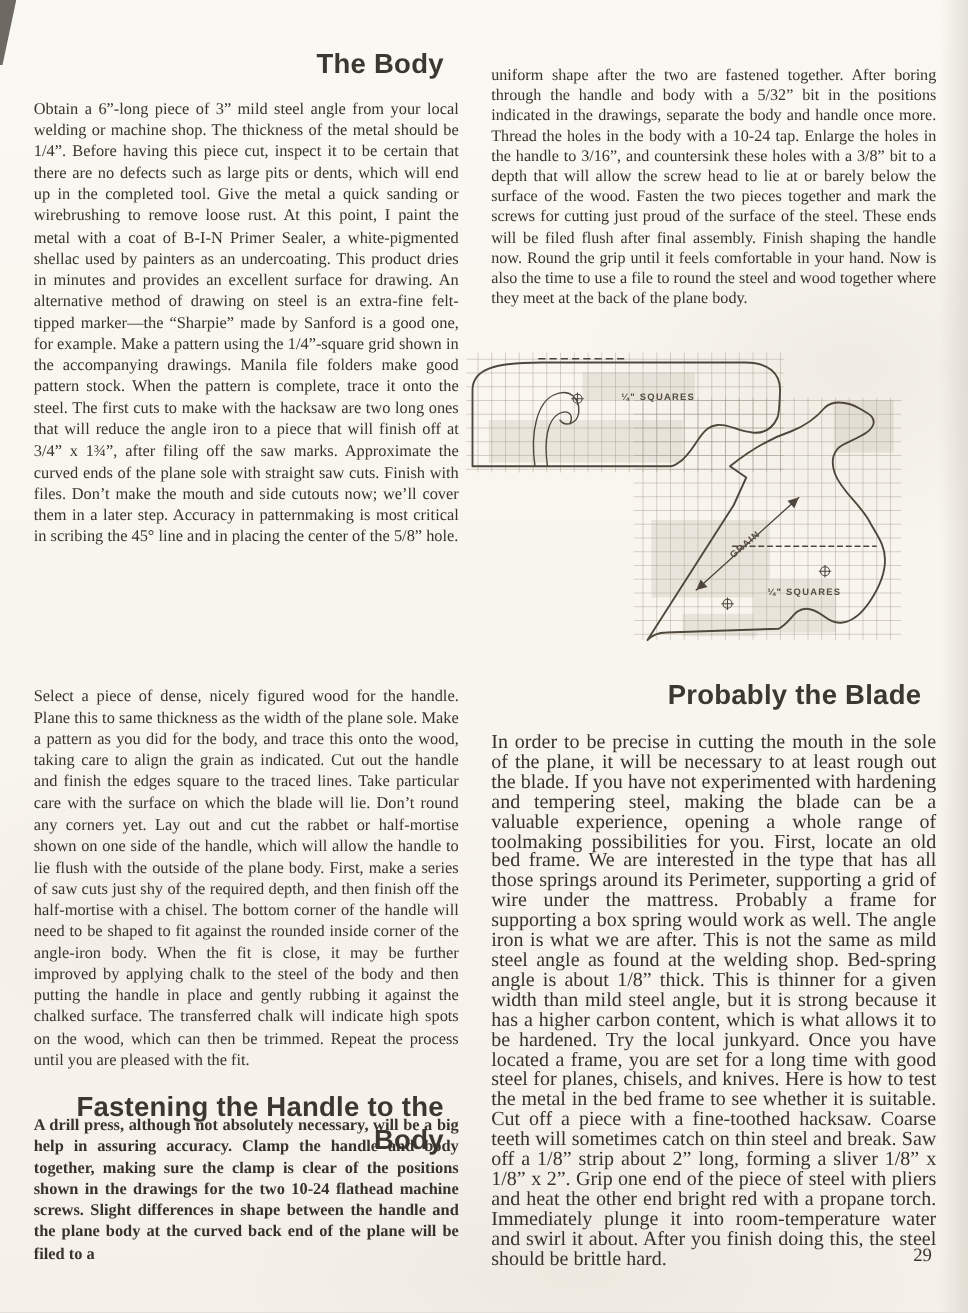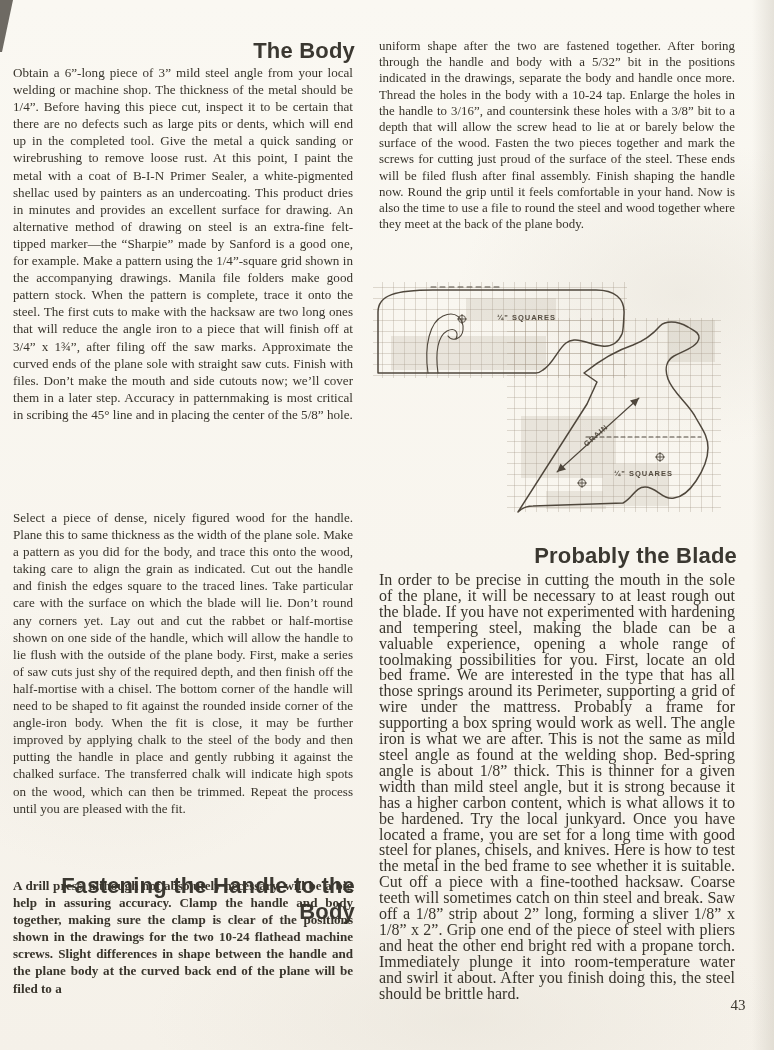--- a/index.html
+++ b/index.html
@@ -23,31 +23,31 @@
     position:absolute; right:0; top:0; width:22px; height:1050px;
     background:linear-gradient(90deg, transparent, rgba(190,184,172,0.35));
   }
   .block { position:absolute; }
   h2.heading {
     margin:2px; text-align:right;
     font-family:"Liberation Sans", sans-serif;
     font-size:22px; font-weight:600; letter-spacing:.2px; color:#3b3831;
   }
   p.body-text {
-    margin:0; text-align:justify;
+    margin:14px; text-align:justify;
     font-size:13.1px; line-height:17.1px; color:#38342b;
   }
   p.small-flow { font-size:12.9px; line-height:16.2px; }
   p.blade-flow { font-size:16px; line-height:15.9px; }
   .col-left  { left:13px;  width:340px; }
   .col-right { left:379px; width:356px; }
   .h-body    { top:36px; }
   .p-body    { top:64px; }
   .h-handle  { top:489px; }
-  .p-handle  { top:509px; }
+  .p-handle  { top:534px; }
   .h-fasten  { top:871px; }
   .p-fasten  { top:877px;font-weight:bold; }
   .p-uniform { top:38px; }
   .h-blade   { top:541px; }
   .p-blade   { top:572px; }
   .figure-wrap { position:absolute; left:371px; top:276px; width:402px; height:264px; }
   .page-number {
     position:absolute; left:718px; top:997px; width:40px;
     font-size:15px; color:#3a362e; text-align:center;
   }
@@ -152,14 +152,14 @@
 
       <text class="draft-label" x="126" y="44">¼" SQUARES</text>
       <text class="draft-label" x="210" y="164" transform="rotate(-41 222 160)">GRAIN</text>
       <text class="draft-label" x="243" y="200">¼" SQUARES</text>
     </svg>
   </div>
 
   <h2 class="heading block col-right h-blade">Probably the Blade</h2>
   <p class="body-text blade-flow block col-right p-blade">In order to be precise in cutting the mouth in the sole of the plane, it will be necessary to at least rough out the blade. If you have not experimented with hardening and tempering steel, making the blade can be a valuable experience, opening a whole range of toolmaking possibilities for you. First, locate an old bed frame. We are interested in the type that has all those springs around its Perimeter, supporting a grid of wire under the mattress. Probably a frame for supporting a box spring would work as well. The angle iron is what we are after. This is not the same as mild steel angle as found at the welding shop. Bed-spring angle is about 1/8” thick. This is thinner for a given width than mild steel angle, but it is strong because it has a higher carbon content, which is what allows it to be hardened. Try the local junkyard. Once you have located a frame, you are set for a long time with good steel for planes, chisels, and knives. Here is how to test the metal in the bed frame to see whether it is suitable. Cut off a piece with a fine-toothed hacksaw. Coarse teeth will sometimes catch on thin steel and break. Saw off a 1/8” strip about 2” long, forming a sliver 1/8” x 1/8” x 2”. Grip one end of the piece of steel with pliers and heat the other end bright red with a propane torch. Immediately plunge it into room-temperature water and swirl it about. After you finish doing this, the steel should be brittle hard.</p>
 
-  <div class="page-number">43</div>
+  <div class="page-number">29</div>
 </div>
 
 </body></html>

